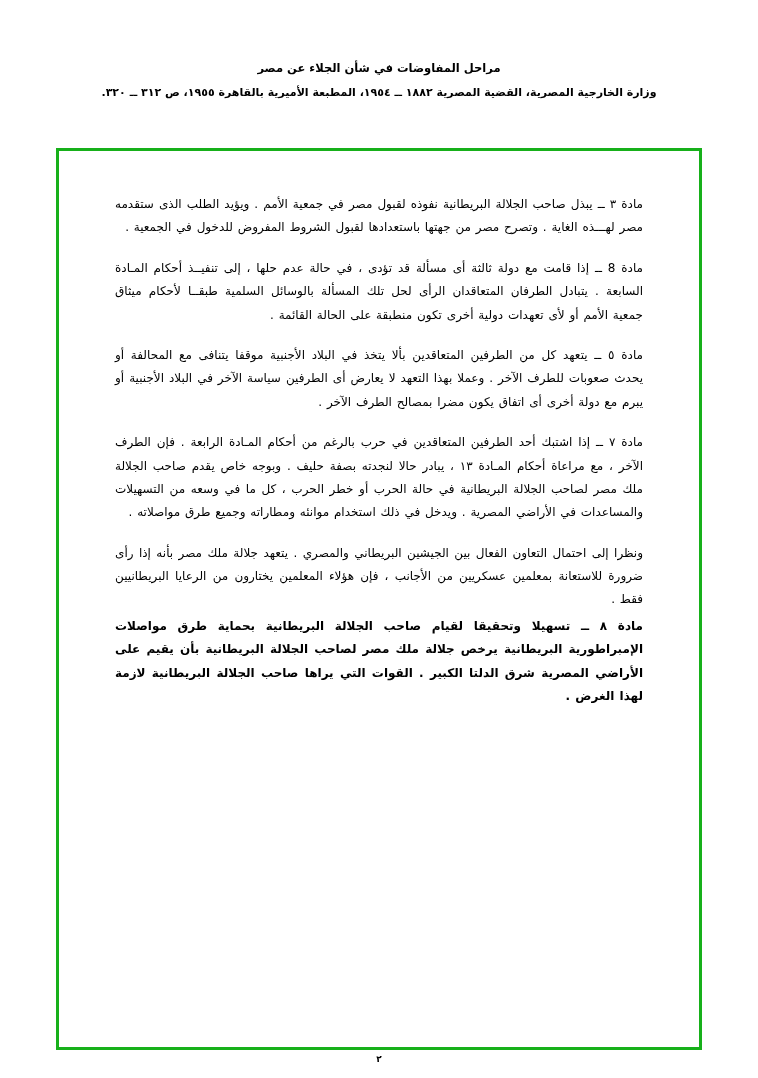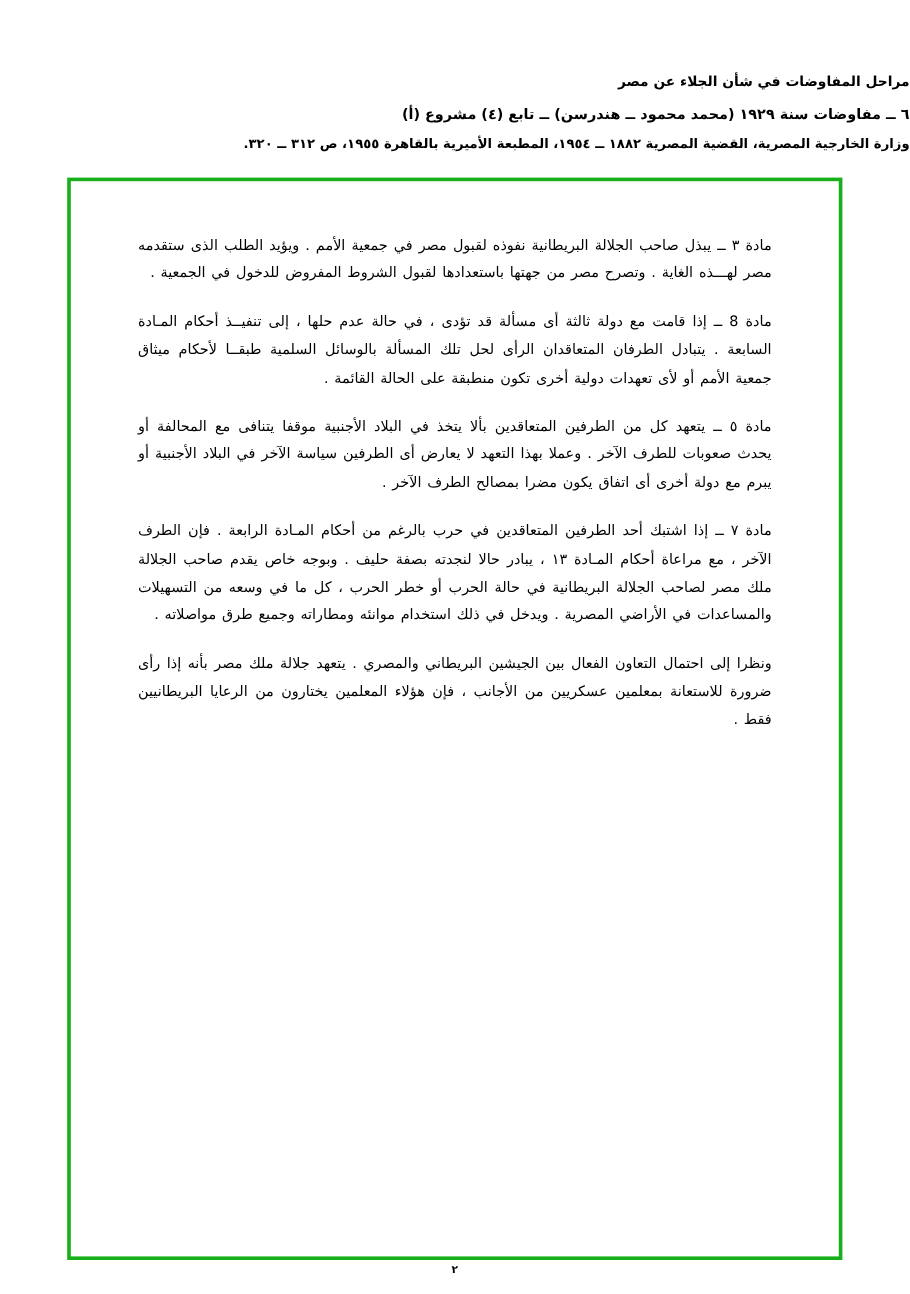--- a/index.html
+++ b/index.html
@@ -18,21 +18,21 @@
 
   .page {
     width: 758px;
     height: 1078px;
     position: relative;
     box-sizing: border-box;
   }
 
   
   .header {
-    text-align: right;
+    text-align: center;
     padding-top: 60px;
   }
   .header .title-main {
     font-size: 11.5px;
     font-weight: bold;
     letter-spacing: 0.2px;
     line-height: 1.5;
   }
   .header .title-sub {
     font-size: 12px;
@@ -92,29 +92,29 @@
     font-weight: bold;
   }
 </style>
 </head>
 <body>
 
 <div class="page">
 
   <div class="header">
     <div class="title-main">مراحل المفاوضات في شأن الجلاء عن مصر</div>
-    <div class="title-sub">٦ ــ مفاوضات سنة ١٩٢٩ (محمد محمود ــ هندرسن) ــ تابع (٤) مشروع (أ)</div>
     <div class="source-line">وزارة الخارجية المصرية، القضية المصرية ١٨٨٢ ــ ١٩٥٤، المطبعة الأميرية بالقاهرة ١٩٥٥، ص ٣١٢ ــ ٣٢٠.</div>
   </div>
 
   <div class="frame">
     <div class="frame-inner">
       <p class="para">مادة ٣ ــ يبذل صاحب الجلالة البريطانية نفوذه لقبول مصر في جمعية الأمم . ويؤيد الطلب الذى ستقدمه مصر لهـــذه الغاية . وتصرح مصر من جهتها باستعدادها لقبول الشروط المفروض للدخول في الجمعية .</p>
       <p class="para">مادة 8 ــ إذا قامت مع دولة ثالثة أى مسألة قد تؤدى ، في حالة عدم حلها ، إلى تنفيــذ أحكام المـادة السابعة . يتبادل الطرفان المتعاقدان الرأى لحل تلك المسألة بالوسائل السلمية طبقــا لأحكام ميثاق جمعية الأمم أو لأى تعهدات دولية أخرى تكون منطبقة على الحالة القائمة .</p>
       <p class="para">مادة ٥ ــ يتعهد كل من الطرفين المتعاقدين بألا يتخذ في البلاد الأجنبية موقفا يتنافى مع المحالفة أو يحدث صعوبات للطرف الآخر . وعملا بهذا التعهد لا يعارض أى الطرفين سياسة الآخر في البلاد الأجنبية أو يبرم مع دولة أخرى أى اتفاق يكون مضرا بمصالح الطرف الآخر .</p>
       <p class="para">مادة ٧ ــ إذا اشتبك أحد الطرفين المتعاقدين في حرب بالرغم من أحكام المـادة الرابعة . فإن الطرف الآخر ، مع مراعاة أحكام المـادة ١٣ ، يبادر حالا لنجدته بصفة حليف . وبوجه خاص يقدم صاحب الجلالة ملك مصر لصاحب الجلالة البريطانية في حالة الحرب أو خطر الحرب ، كل ما في وسعه من التسهيلات والمساعدات في الأراضي المصرية . ويدخل في ذلك استخدام موانئه ومطاراته وجميع طرق مواصلاته .</p>
       <p class="para nogap">ونظرا إلى احتمال التعاون الفعال بين الجيشين البريطاني والمصري . يتعهد جلالة ملك مصر بأنه إذا رأى ضرورة للاستعانة بمعلمين عسكريين من الأجانب ، فإن هؤلاء المعلمين يختارون من الرعايا البريطانيين فقط .</p>
+      <p class="para bold">مادة ٨ ــ تسهيلا وتحقيقا لقيام صاحب الجلالة البريطانية بحماية طرق مواصلات الإمبراطورية البريطانية يرخص جلالة ملك مصر لصاحب الجلالة البريطانية بأن يقيم على الأراضي المصرية شرق الدلتا الكبير . القوات التي يراها صاحب الجلالة البريطانية لازمة لهذا الغرض .</p>
     </div>
   </div>
 
   <div class="footer">٢</div>
 
 </div>
 
 </body></html>

